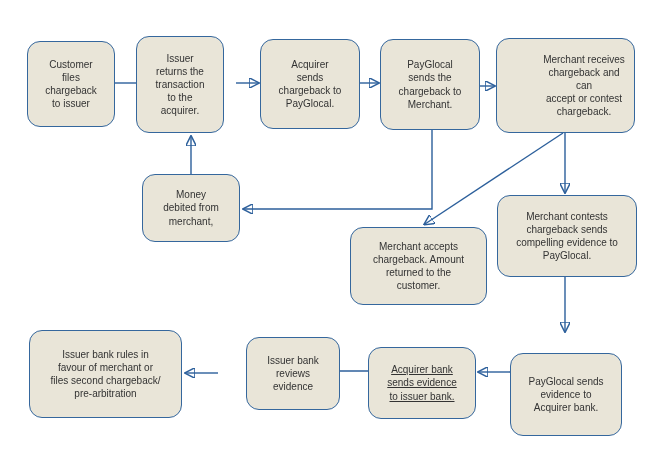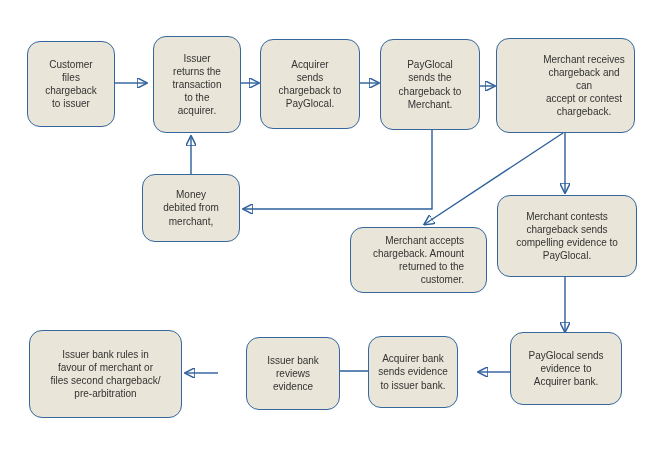--- a/index.html
+++ b/index.html
@@ -32,31 +32,31 @@
     align-items:center;
     justify-content:center;
     text-align:center;
     color:var(--text);
     font-size:10px;
     line-height:1.32;
     padding:4px 6px;
   }
   .node span{white-space:pre-line;}
   .n1{left:27px;top:41px;width:88px;height:86px;}
-  .n2{left:153px;top:36px;width:88px;height:97px;}
+  .n2{left:136px;top:36px;width:88px;height:97px;}
   .n3{left:260px;top:39px;width:100px;height:90px;justify-content:center;}
   .n4{left:380px;top:39px;width:100px;height:91px;}
   .n5{left:496px;top:38px;width:139px;height:95px;padding-left:43px;}
   .n6{left:142px;top:174px;width:98px;height:68px;}
-  .n7{left:350px;top:227px;width:137px;height:66px;text-align:right;}
+  .n7{left:350px;top:227px;width:137px;height:78px;}
   .n8{left:497px;top:195px;width:140px;height:82px;}
   .n9{left:29px;top:330px;width:153px;height:88px;text-align:center;}
   .n10{left:218px;top:337px;width:94px;height:73px;margin-left:28px;}
-  .n11{left:368px;top:336px;width:90px;height:72px;}
-  .n12{left:510px;top:332px;width:112px;height:73px;}
+  .n11{left:368px;top:347px;width:108px;height:72px;text-decoration:underline;}
+  .n12{left:510px;top:353px;width:112px;height:83px;}
   .edges path{
     fill:none;
     stroke:var(--connector);
     stroke-width:1.4;
   }
 </style>
 </head>
 <body>
 
 <div class="canvas">

